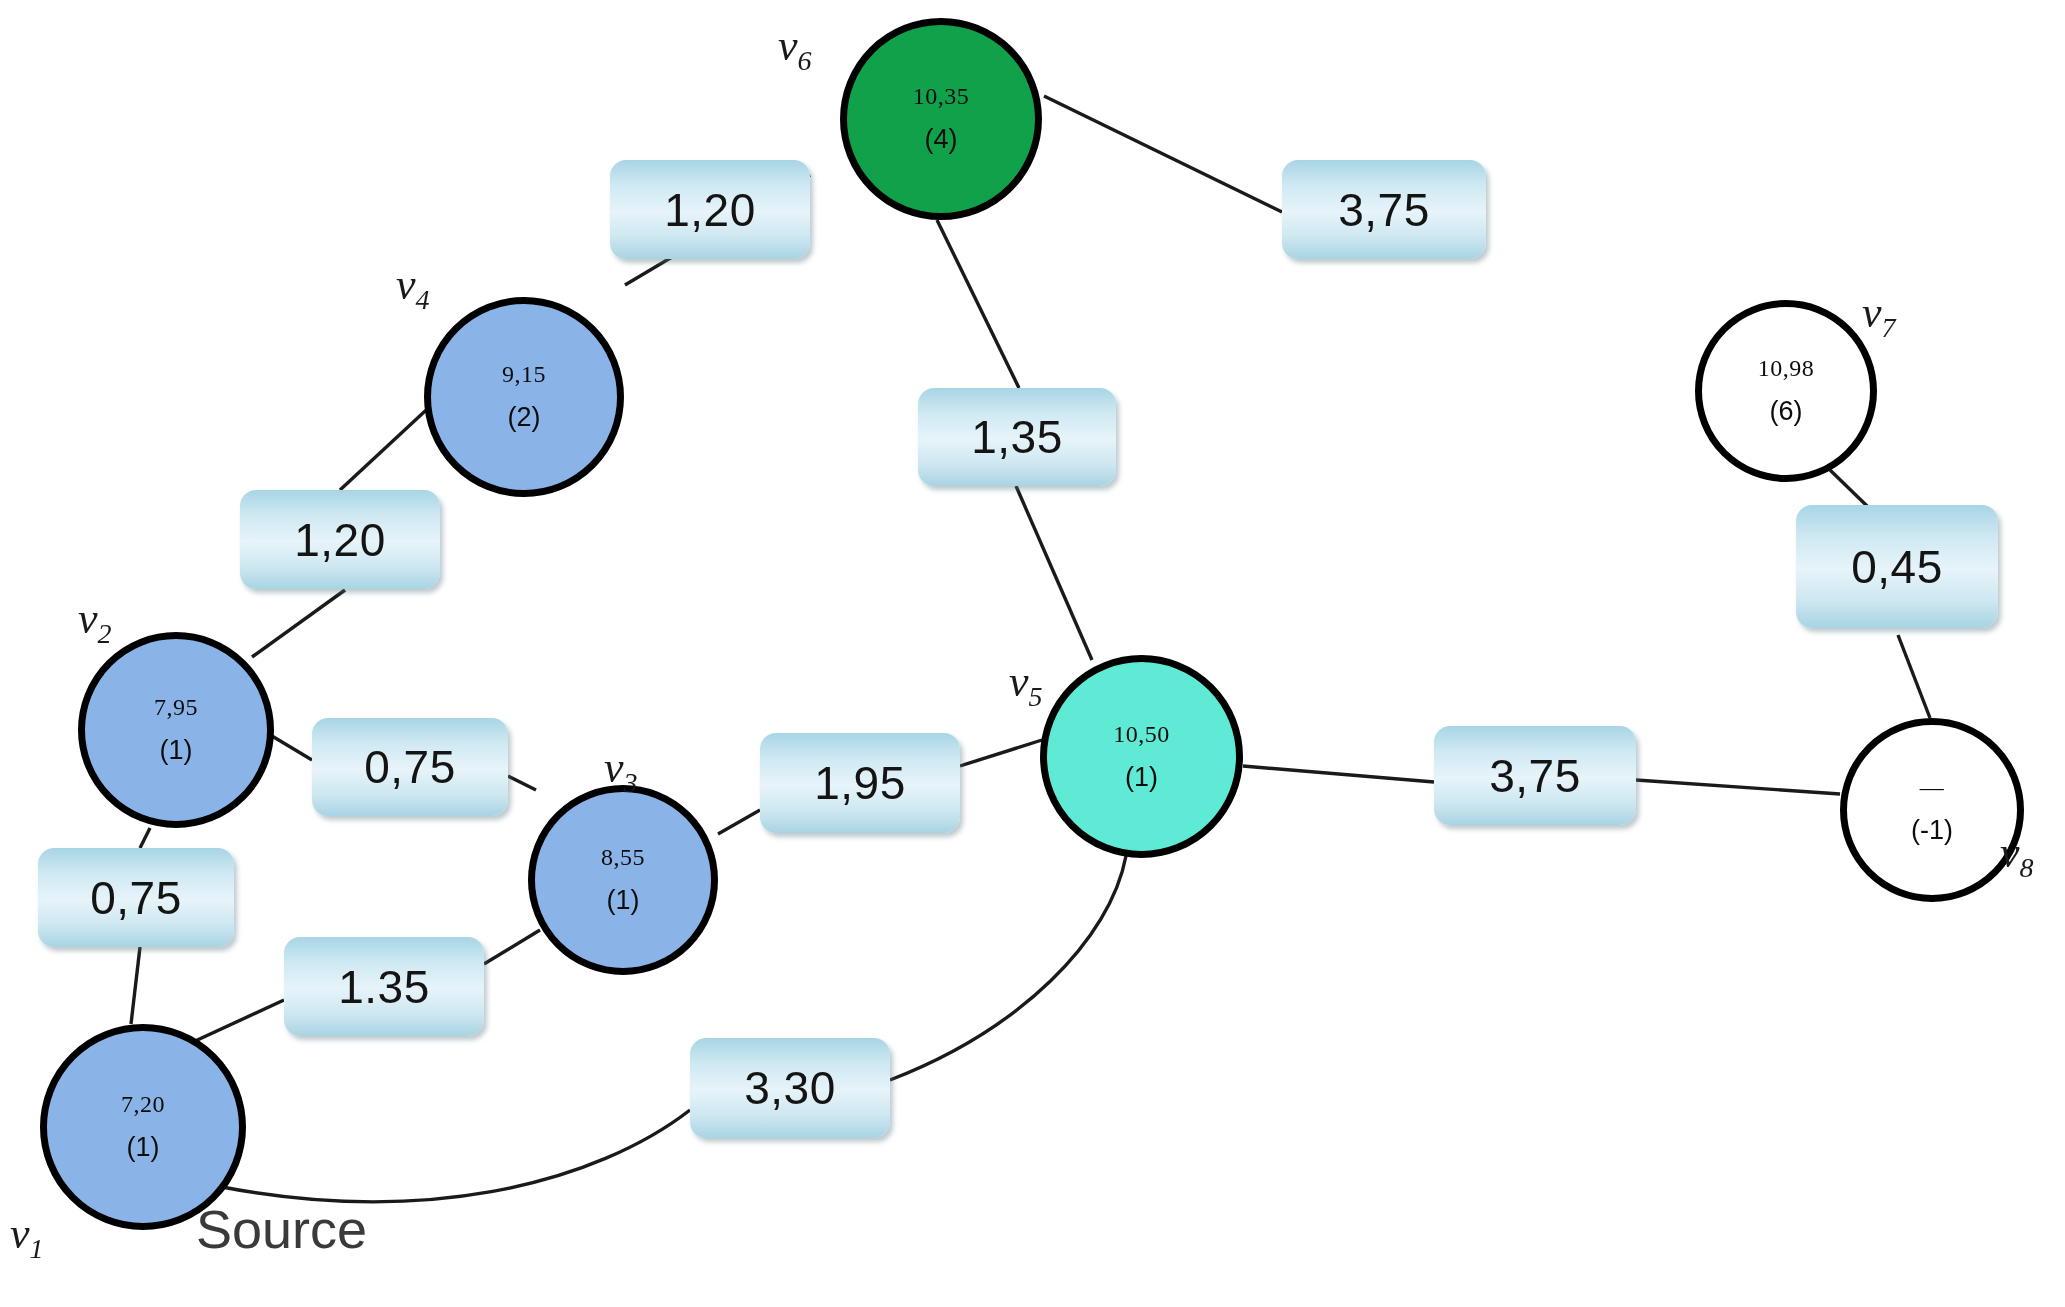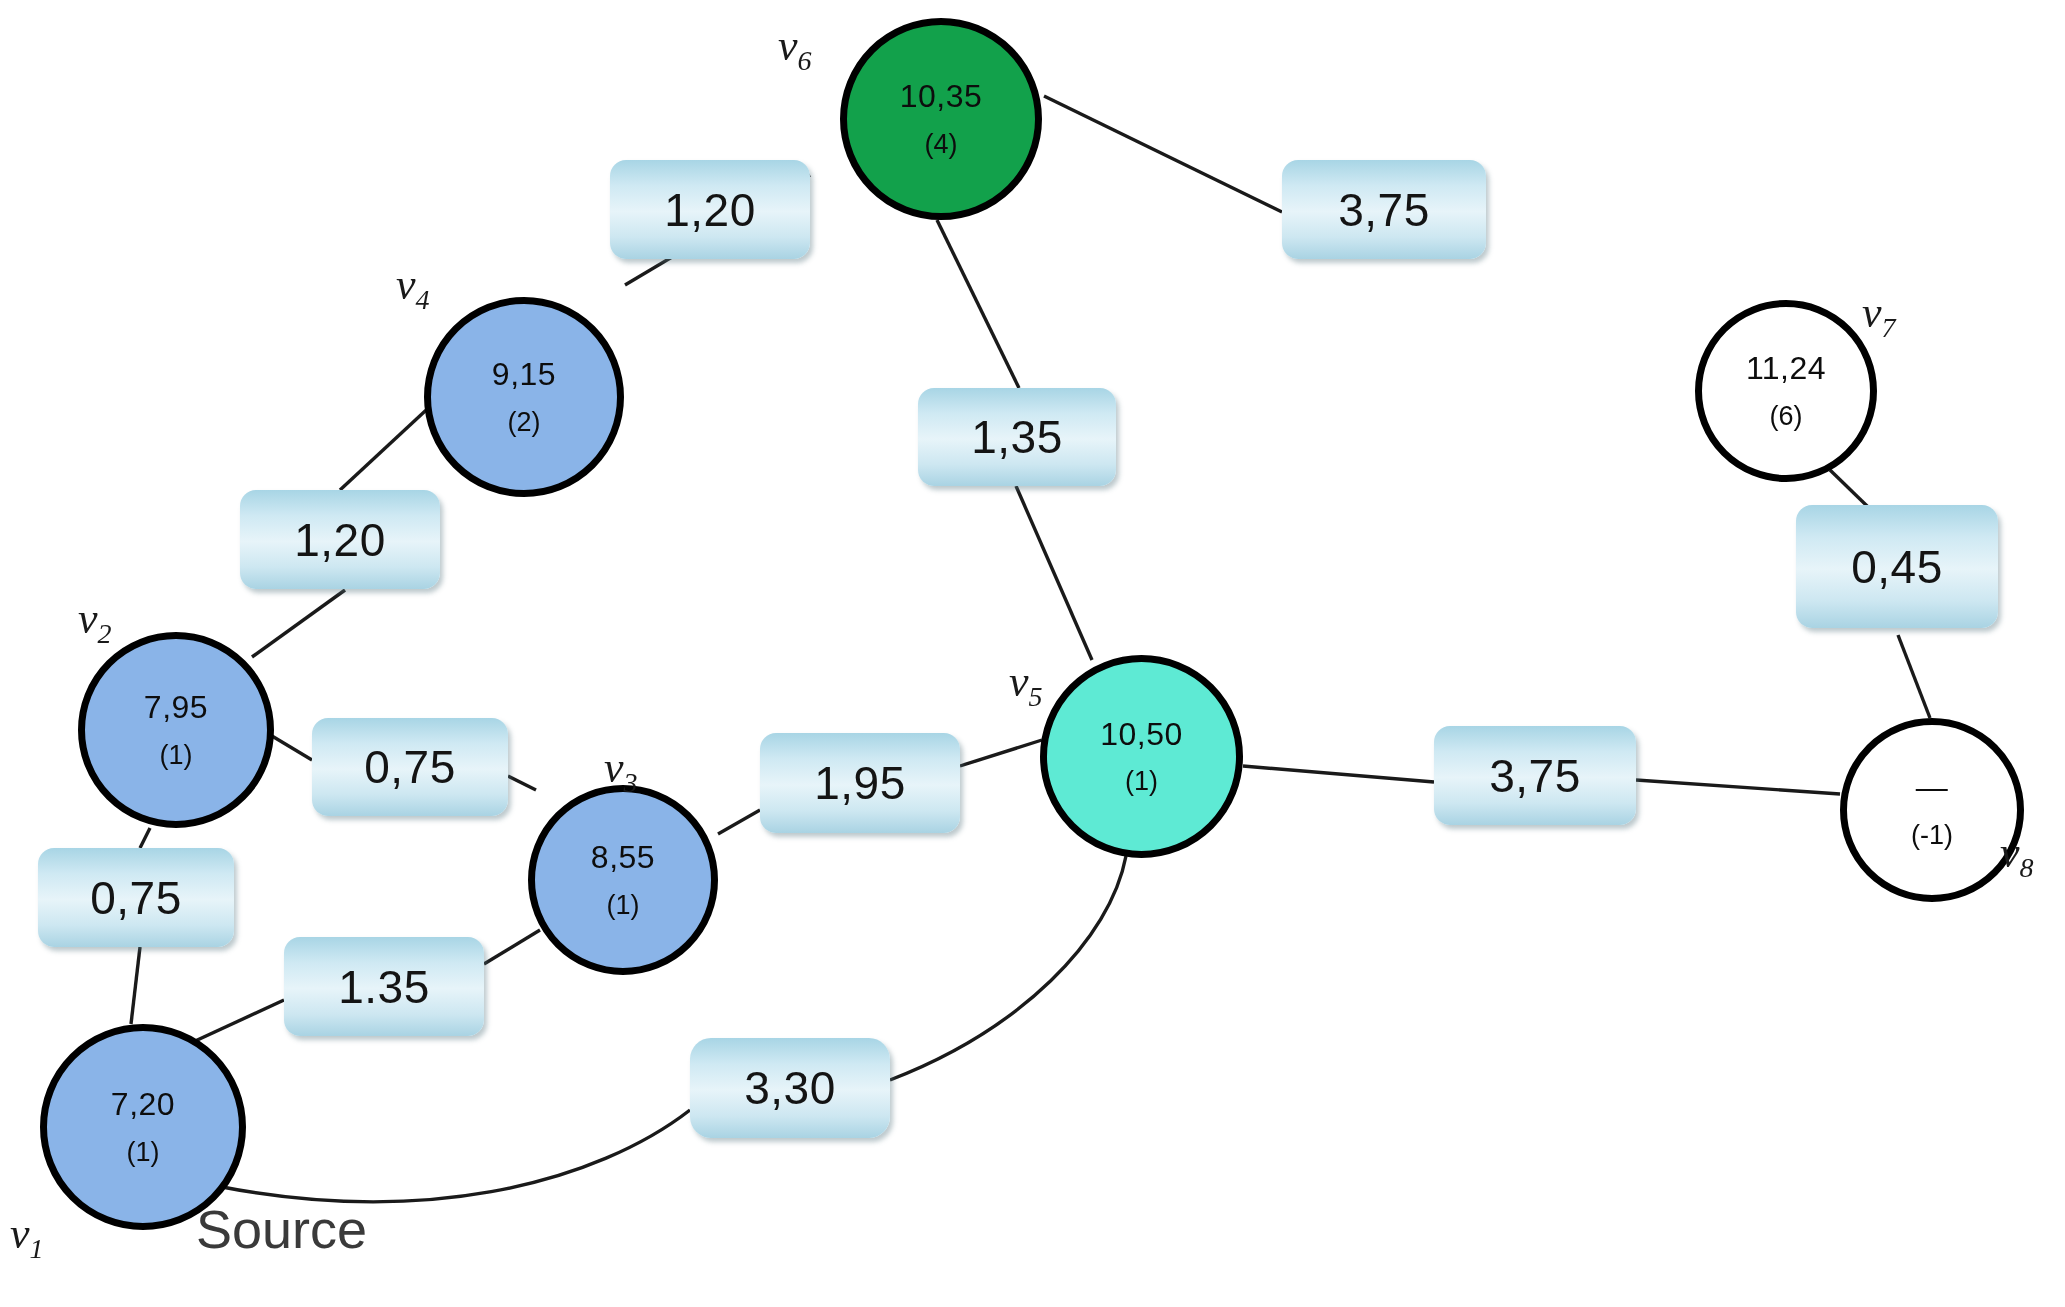--- a/index.html
+++ b/index.html
@@ -31,25 +31,25 @@
     border-radius: 50%;
     border: 7px solid #000000;
     box-sizing: border-box;
     display: flex;
     flex-direction: column;
     align-items: center;
     justify-content: center;
     z-index: 5;
   }
   .node .n-main {
-    font-size: 32px;
+    font-size: 24px;
     color: #0d0d0d;
     line-height: 1.05;
     letter-spacing: 0.5px;
-    font-family: Liberation Sans, sans-serif;
+    font-family: Liberation Serif, serif;
   }
   .node .n-sub {
     font-size: 27px;
     color: #0d0d0d;
     line-height: 1.05;
     margin-top: 16px;
     font-family: "Liberation Sans", sans-serif;
   }
   .node.blue   { background: #8ab4e8; }
   .node.green  { background: #12a14b; }
@@ -151,21 +151,21 @@
       </div>
       <div class="node red" style="left: 1040px; top: 655px; width: 203px; height: 203px;">
         <div class="n-main">10,50</div>
         <div class="n-sub">(1)</div>
       </div>
       <div class="node green" style="left: 840px; top: 18px; width: 202px; height: 202px;">
         <div class="n-main">10,35</div>
         <div class="n-sub">(4)</div>
       </div>
       <div class="node white" style="left: 1695px; top: 300px; width: 182px; height: 182px;">
-        <div class="n-main">11,24</div>
+        <div class="n-main">10,98</div>
         <div class="n-sub">(6)</div>
       </div>
       <div class="node white" style="left: 1840px; top: 718px; width: 184px; height: 184px;">
         <div class="n-main">—</div>
         <div class="n-sub">(-1)</div>
       </div>
     </div>
   <div id="weights-layer">
       <div class="wbox" style="left: 610px; top: 160px; width: 200px; height: 99px;">
         <span>1,20</span>
@@ -190,21 +190,21 @@
       </div>
       <div class="wbox" style="left: 1434px; top: 726px; width: 202px; height: 99px;">
         <span>3,75</span>
       </div>
       <div class="wbox" style="left: 38px; top: 848px; width: 196px; height: 99px;">
         <span>0,75</span>
       </div>
       <div class="wbox" style="left: 284px; top: 937px; width: 200px; height: 99px;">
         <span>1.35</span>
       </div>
-      <div class="wbox" style="left: 690px; top: 1038px; width: 200px; height: 100px; border-radius: 21px;">
+      <div class="wbox" style="left: 690px; top: 1038px; width: 200px; height: 100px;">
         <span>3,30</span>
       </div>
     </div>
   <div id="tags-layer">
       <div class="vlabel" style="left: 10px; top: 1208px;"><span>v</span><sub>1</sub></div>
       <div class="vlabel" style="left: 50px; top: 593px; margin-left: 28px;"><span>v</span><sub>2</sub></div>
       <div class="vlabel" style="left: 604px; top: 742px;"><span>v</span><sub>3</sub></div>
       <div class="vlabel" style="left: 396px; top: 259px;"><span>v</span><sub>4</sub></div>
       <div class="vlabel" style="left: 1009px; top: 615px; margin-top: 41px;"><span>v</span><sub>5</sub></div>
       <div class="vlabel" style="left: 778px; top: 20px;"><span>v</span><sub>6</sub></div>

